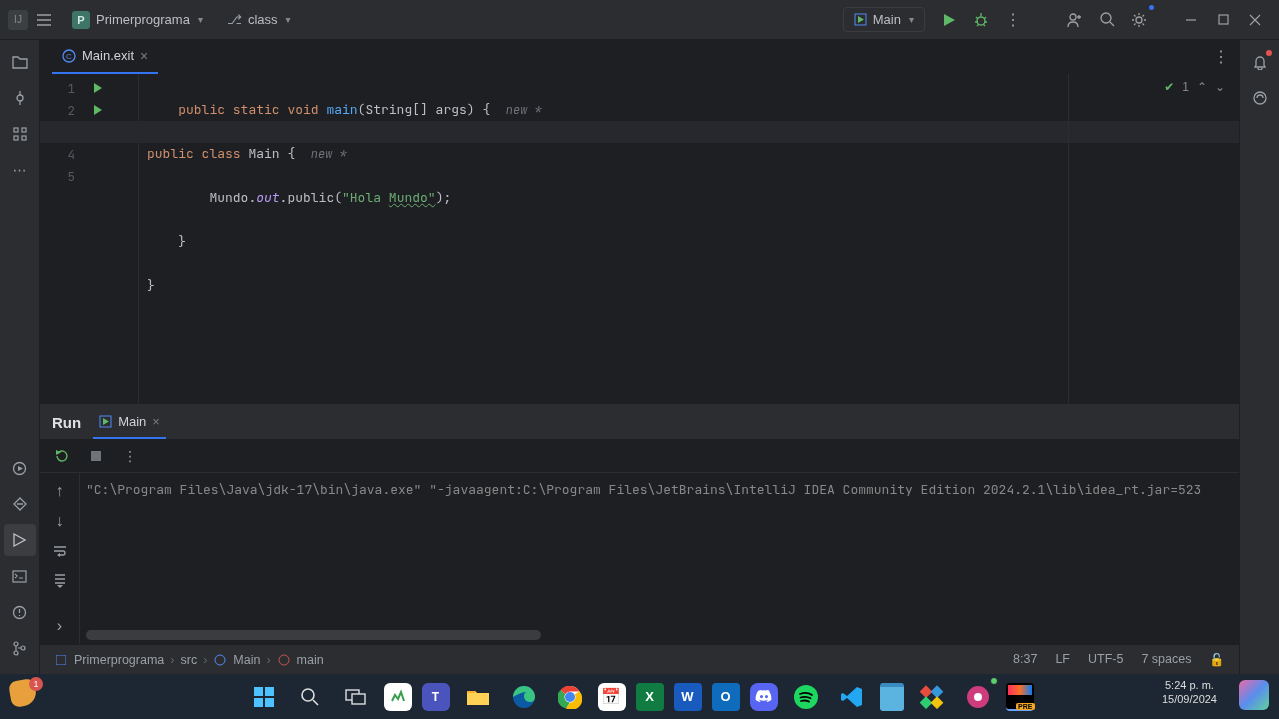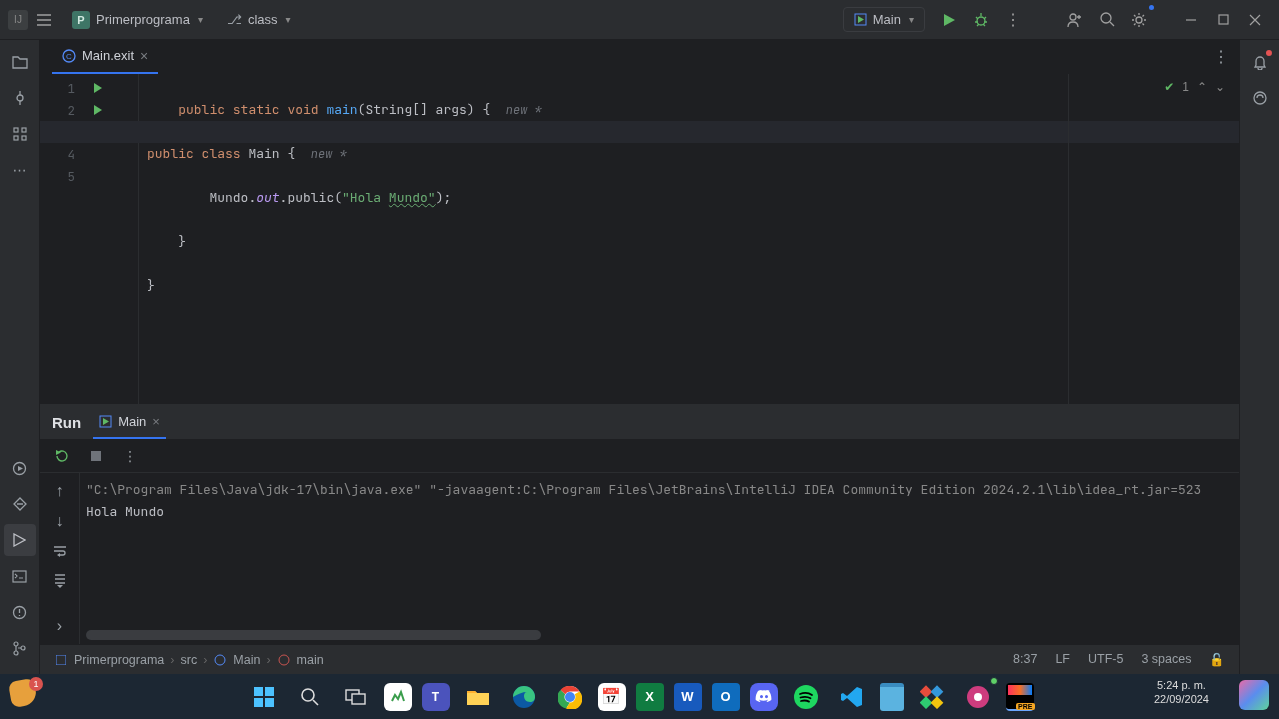--- a/index.html
+++ b/index.html
@@ -79,21 +79,21 @@
 
 .status-bar { height:30px; background:#2b2d30; display:flex; align-items:center; padding:0 14px; font-size:12.5px; color:#9aa0a6; justify-content:space-between; border-top:1px solid #1e1f22;}
 .crumbs { display:flex; align-items:center; gap:6px;}
 .crumb-sep { color:#666;}
 .crumb-ico { display:inline-flex; width:14px; height:14px; align-items:center; justify-content:center;}
 .sb-right { display:flex; gap:18px;}
 
 .taskbar { position:absolute; bottom:0; left:0; right:0; height:45px; background:#1c2733; display:flex; align-items:center; justify-content:center;}
 .tb-icons { display:flex; gap:10px; align-items:center;}
 .tbi { width:36px; height:36px; border-radius:4px; display:flex; align-items:center; justify-content:center; font-size:18px;}
-.tb-time { position:absolute; right:70px; top:4px; text-align:center; font-size:11px; color:#ddd; line-height:14px;}
+.tb-time { position:absolute; right:62px; top:4px; text-align:center; font-size:11px; color:#ddd; line-height:14px;}
 .tb-copilot { position:absolute; right:10px; top:6px; width:30px; height:30px; border-radius:6px; background:linear-gradient(135deg,#e96ba8,#5a8dee,#5fd39b); }
 .main-container { height:674px; display:flex; flex-direction:column;}
 svg { display:block;}
 </style>
 </head>
 <body>
 
 <div class="main-container">
 
 <div class="titlebar">
@@ -335,21 +335,20 @@
                 <svg width="12" height="14">
                   <path stroke="#9aa0a6" stroke-width="1.3" d="M1 1h10M1 5h10M1 9h10"></path>
                   <polygon points="3,11 9,11 6,14" fill="#9aa0a6"></polygon>
                 </svg>
               </div>
           <div style="flex:1"></div>
           <div class="rt-btn" style="margin-bottom:6px">›</div>
         </div>
         <div class="console">
 <div class="cmd">"C:\Program Files\Java\jdk-17\bin\java.exe" "-javaagent:C:\Program Files\JetBrains\IntelliJ IDEA Community Edition 2024.2.1\lib\idea_rt.jar=523</div>
-<div>Hola Mundo</div>
 <div></div>
           <div class="hscroll"></div>
         </div>
       </div>
     </div>
 
     <div class="status-bar">
       <div class="crumbs">
         <span class="crumb-ico">
               <svg width="10" height="10">
@@ -371,21 +370,21 @@
               <svg width="12" height="12">
                 <circle cx="6" cy="6" r="5" fill="none" stroke="#c75450"></circle>
               </svg>
             </span>
         <span>main</span>
       </div>
       <div class="sb-right">
         <span>8:37</span>
         <span>LF</span>
         <span>UTF-5</span>
-        <span>3 spaces</span>
+        <span>7 spaces</span>
         <span style="color:#9aa0a6">🔓</span>
       </div>
     </div>
   </div>
 
   <div class="right-rail">
     <div class="rail-btn" style="position:relative">
           <svg width="14" height="15">
             <path fill="none" stroke="#9aa0a6" stroke-width="1.3" d="M3 10V6a4 4 0 0 1 8 0v4l1 2H2zM5 13a2 2 0 0 0 4 0"></path>
           </svg>
@@ -491,16 +490,16 @@
         </svg>
         <div style="position:absolute;top:-2px;right:-2px;width:8px;height:8px;background:#5fd068;border-radius:50%;border:1.5px solid #1c2733"></div>
       </div>
     <div class="tbi" style="background:#000;border-radius:4px;width:28px;height:28px;position:relative;border-bottom:2px solid #6aa6ff">
         <div style="position:absolute;top:2px;left:2px;right:2px;height:10px;background:linear-gradient(90deg,#fe315d,#f86f25,#087cfa)"></div>
         <div style="position:absolute;bottom:-1px;right:-1px;background:#f5a623;color:#000;font-size:7px;font-weight:700;padding:0 2px;border-radius:2px">PRE</div>
       </div>
   </div>
   <div class="tb-time">
     <div>5:24 p. m.</div>
-    <div>22/09/2024</div>
+    <div>15/09/2024</div>
   </div>
   <div class="tb-copilot"></div>
 </div>
 
 </body></html>

